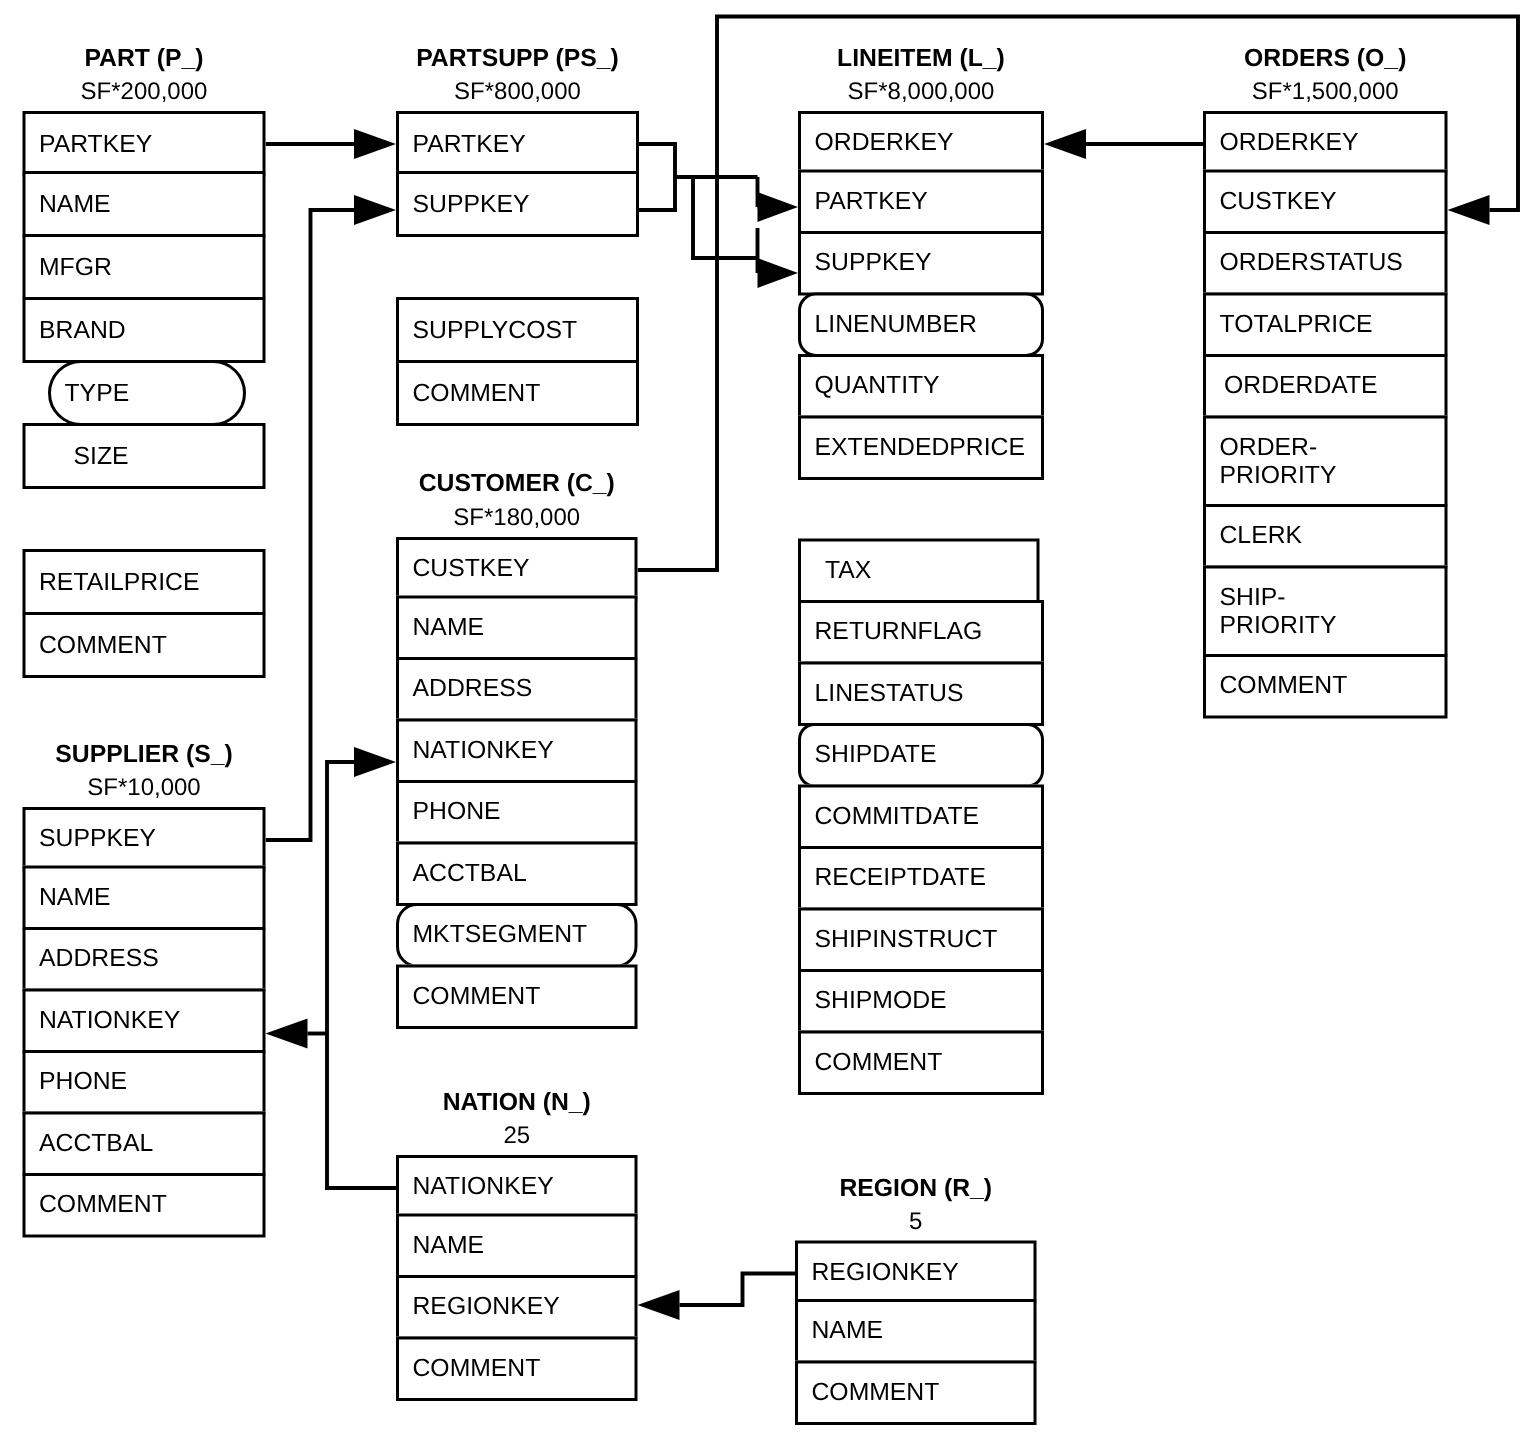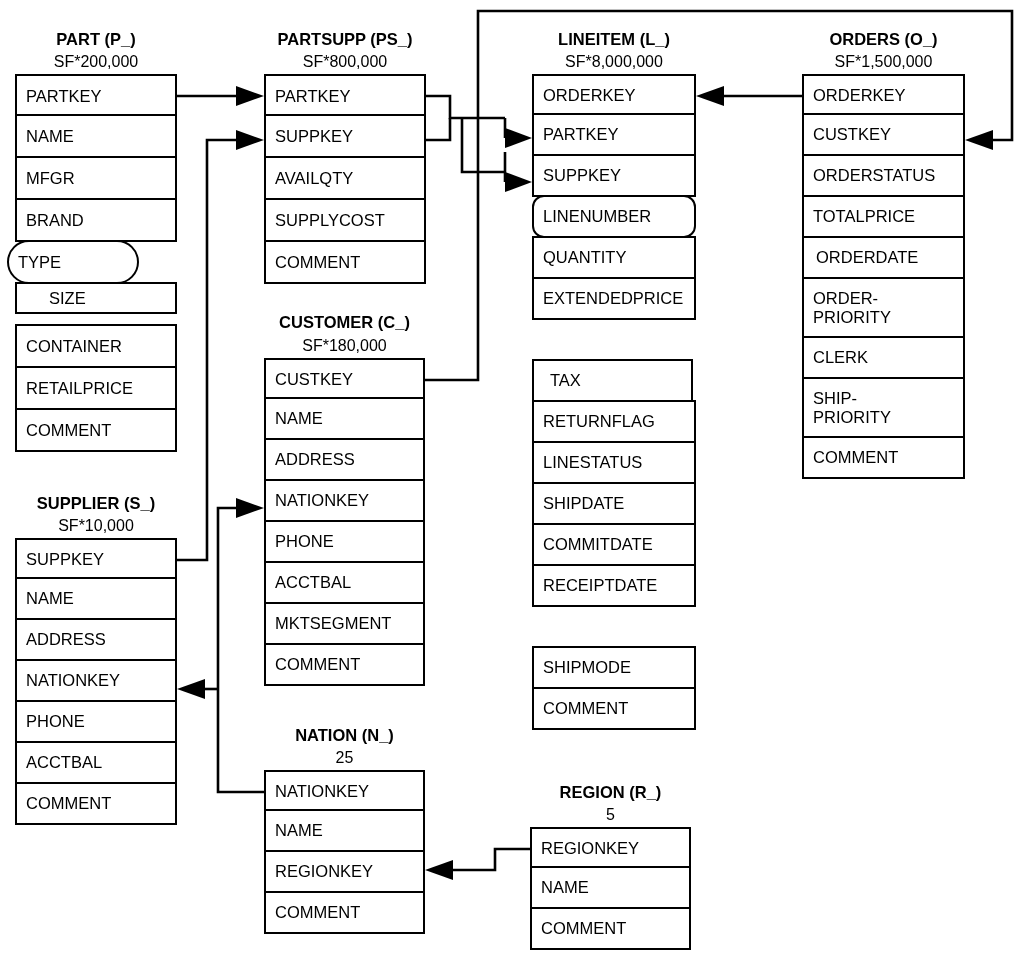--- a/index.html
+++ b/index.html
@@ -90,50 +90,49 @@
 
   </svg>
 
 <div class="entity" style="left: 0px; top: 0px; width: 1025px; height: 966px; pointer-events: none;">
       <div class="entity-title" style="left: 15px; width: 162px; top: 30px;">PART (P_)</div>
       <div class="entity-card" style="left: 15px; width: 162px; top: 53px;">SF*200,000</div>
       <div class="attr" style="left: 15px; top: 74px; width: 162px; height: 44px; margin-top: 0px;">PARTKEY</div>
       <div class="attr" style="left: 15px; top: 116px; width: 162px; height: 44px; margin-top: -2px;">NAME</div>
       <div class="attr" style="left: 15px; top: 158px; width: 162px; height: 44px; margin-top: -2px;">MFGR</div>
       <div class="attr" style="left: 15px; top: 200px; width: 162px; height: 44px; margin-top: -2px;">BRAND</div>
-      <div class="attr" style="left: 7px; top: 242px; width: 132px; height: 44px; margin-top: -2px; border-radius: 22px;">TYPE</div>
-      <div class="attr" style="left: 15px; top: 284px; width: 162px; height: 32px; margin-top: -2px; padding-left: 32px;">SIZE</div>
-      <div class="attr" style="left: 15px; top: 326px; width: 162px; height: 44px; margin-top: -2px;">CONTAINER</div>
+      <div class="attr" style="left: 32px; top: 242px; width: 132px; height: 44px; margin-top: -2px; border-radius: 22px;">TYPE</div>
+      <div class="attr" style="left: 15px; top: 284px; width: 162px; height: 44px; margin-top: -2px; padding-left: 32px;">SIZE</div>
       <div class="attr" style="left: 15px; top: 368px; width: 162px; height: 44px; margin-top: -2px;">RETAILPRICE</div>
       <div class="attr" style="left: 15px; top: 410px; width: 162px; height: 44px; margin-top: -2px;">COMMENT</div>
     </div>
     <div class="entity" style="left: 0px; top: 0px; width: 1025px; height: 966px; pointer-events: none;">
       <div class="entity-title" style="left: 264px; width: 162px; top: 30px;">PARTSUPP (PS_)</div>
       <div class="entity-card" style="left: 264px; width: 162px; top: 53px;">SF*800,000</div>
       <div class="attr" style="left: 264px; top: 74px; width: 162px; height: 44px; margin-top: 0px;">PARTKEY</div>
       <div class="attr" style="left: 264px; top: 116px; width: 162px; height: 44px; margin-top: -2px;">SUPPKEY</div>
-      <div class="attr" style="left: 264px; top: 158px; width: 162px; height: 44px; margin-top: -2px;">AVAILQTY</div>
       <div class="attr" style="left: 264px; top: 200px; width: 162px; height: 44px; margin-top: -2px;">SUPPLYCOST</div>
       <div class="attr" style="left: 264px; top: 242px; width: 162px; height: 44px; margin-top: -2px;">COMMENT</div>
     </div>
     <div class="entity" style="left: 0px; top: 0px; width: 1025px; height: 966px; pointer-events: none;">
       <div class="entity-title" style="left: 532px; width: 164px; top: 30px;">LINEITEM (L_)</div>
       <div class="entity-card" style="left: 532px; width: 164px; top: 53px;">SF*8,000,000</div>
       <div class="attr" style="left: 532px; top: 74px; width: 164px; height: 43px; margin-top: 0px;">ORDERKEY</div>
       <div class="attr" style="left: 532px; top: 115px; width: 164px; height: 43px; margin-top: -2px;">PARTKEY</div>
       <div class="attr" style="left: 532px; top: 156px; width: 164px; height: 43px; margin-top: -2px;">SUPPKEY</div>
       <div class="attr" style="left: 532px; top: 197px; width: 164px; height: 43px; margin-top: -2px; border-radius: 12px;">LINENUMBER</div>
       <div class="attr" style="left: 532px; top: 238px; width: 164px; height: 43px; margin-top: -2px;">QUANTITY</div>
       <div class="attr attr-overflow" style="left: 532px; top: 279px; width: 164px; height: 43px; margin-top: -2px;">EXTENDEDPRICE</div>
       <div class="attr" style="left: 532px; top: 361px; width: 161px; height: 43px; margin-top: -2px; padding-left: 16px;">TAX</div>
       <div class="attr" style="left: 532px; top: 402px; width: 164px; height: 43px; margin-top: -2px;">RETURNFLAG</div>
       <div class="attr" style="left: 532px; top: 443px; width: 164px; height: 43px; margin-top: -2px;">LINESTATUS</div>
-      <div class="attr" style="left: 532px; top: 484px; width: 164px; height: 43px; margin-top: -2px;">SHIPDATE</div>
+      <div class="attr" style="left: 532px; top: 484px; width: 164px; height: 43px; margin-top: -2px; border-radius: 11px;">SHIPDATE</div>
       <div class="attr" style="left: 532px; top: 525px; width: 164px; height: 43px; margin-top: -2px;">COMMITDATE</div>
       <div class="attr" style="left: 532px; top: 566px; width: 164px; height: 43px; margin-top: -2px;">RECEIPTDATE</div>
+      <div class="attr" style="left: 532px; top: 607px; width: 164px; height: 43px; margin-top: -2px;">SHIPINSTRUCT</div>
       <div class="attr" style="left: 532px; top: 648px; width: 164px; height: 43px; margin-top: -2px;">SHIPMODE</div>
       <div class="attr" style="left: 532px; top: 689px; width: 164px; height: 43px; margin-top: -2px;">COMMENT</div>
     </div>
     <div class="entity" style="left: 0px; top: 0px; width: 1025px; height: 966px; pointer-events: none;">
       <div class="entity-title" style="left: 802px; width: 163px; top: 30px;">ORDERS (O_)</div>
       <div class="entity-card" style="left: 802px; width: 163px; top: 53px;">SF*1,500,000</div>
       <div class="attr" style="left: 802px; top: 74px; width: 163px; height: 43px; margin-top: 0px;">ORDERKEY</div>
       <div class="attr" style="left: 802px; top: 115px; width: 163px; height: 43px; margin-top: -2px;">CUSTKEY</div>
       <div class="attr" style="left: 802px; top: 156px; width: 163px; height: 43px; margin-top: -2px;">ORDERSTATUS</div>
       <div class="attr" style="left: 802px; top: 197px; width: 163px; height: 43px; margin-top: -2px;">TOTALPRICE</div>
@@ -147,21 +146,21 @@
     </div>
     <div class="entity" style="left: 0px; top: 0px; width: 1025px; height: 966px; pointer-events: none;">
       <div class="entity-title" style="left: 264px; width: 161px; top: 313px;">CUSTOMER (C_)</div>
       <div class="entity-card" style="left: 264px; width: 161px; top: 337px;">SF*180,000</div>
       <div class="attr" style="left: 264px; top: 358px; width: 161px; height: 43px; margin-top: 0px;">CUSTKEY</div>
       <div class="attr" style="left: 264px; top: 399px; width: 161px; height: 43px; margin-top: -2px;">NAME</div>
       <div class="attr" style="left: 264px; top: 440px; width: 161px; height: 43px; margin-top: -2px;">ADDRESS</div>
       <div class="attr" style="left: 264px; top: 481px; width: 161px; height: 43px; margin-top: -2px;">NATIONKEY</div>
       <div class="attr" style="left: 264px; top: 522px; width: 161px; height: 43px; margin-top: -2px;">PHONE</div>
       <div class="attr" style="left: 264px; top: 563px; width: 161px; height: 43px; margin-top: -2px;">ACCTBAL</div>
-      <div class="attr" style="left: 264px; top: 604px; width: 161px; height: 43px; margin-top: -2px;">MKTSEGMENT</div>
+      <div class="attr" style="left: 264px; top: 604px; width: 161px; height: 43px; margin-top: -2px; border-radius: 14px;">MKTSEGMENT</div>
       <div class="attr" style="left: 264px; top: 645px; width: 161px; height: 43px; margin-top: -2px;">COMMENT</div>
     </div>
     <div class="entity" style="left: 0px; top: 0px; width: 1025px; height: 966px; pointer-events: none;">
       <div class="entity-title" style="left: 15px; width: 162px; top: 494px;">SUPPLIER (S_)</div>
       <div class="entity-card" style="left: 15px; width: 162px; top: 517px;">SF*10,000</div>
       <div class="attr" style="left: 15px; top: 538px; width: 162px; height: 43px; margin-top: 0px;">SUPPKEY</div>
       <div class="attr" style="left: 15px; top: 579px; width: 162px; height: 43px; margin-top: -2px;">NAME</div>
       <div class="attr" style="left: 15px; top: 620px; width: 162px; height: 43px; margin-top: -2px;">ADDRESS</div>
       <div class="attr" style="left: 15px; top: 661px; width: 162px; height: 43px; margin-top: -2px;">NATIONKEY</div>
       <div class="attr" style="left: 15px; top: 702px; width: 162px; height: 43px; margin-top: -2px;">PHONE</div>

